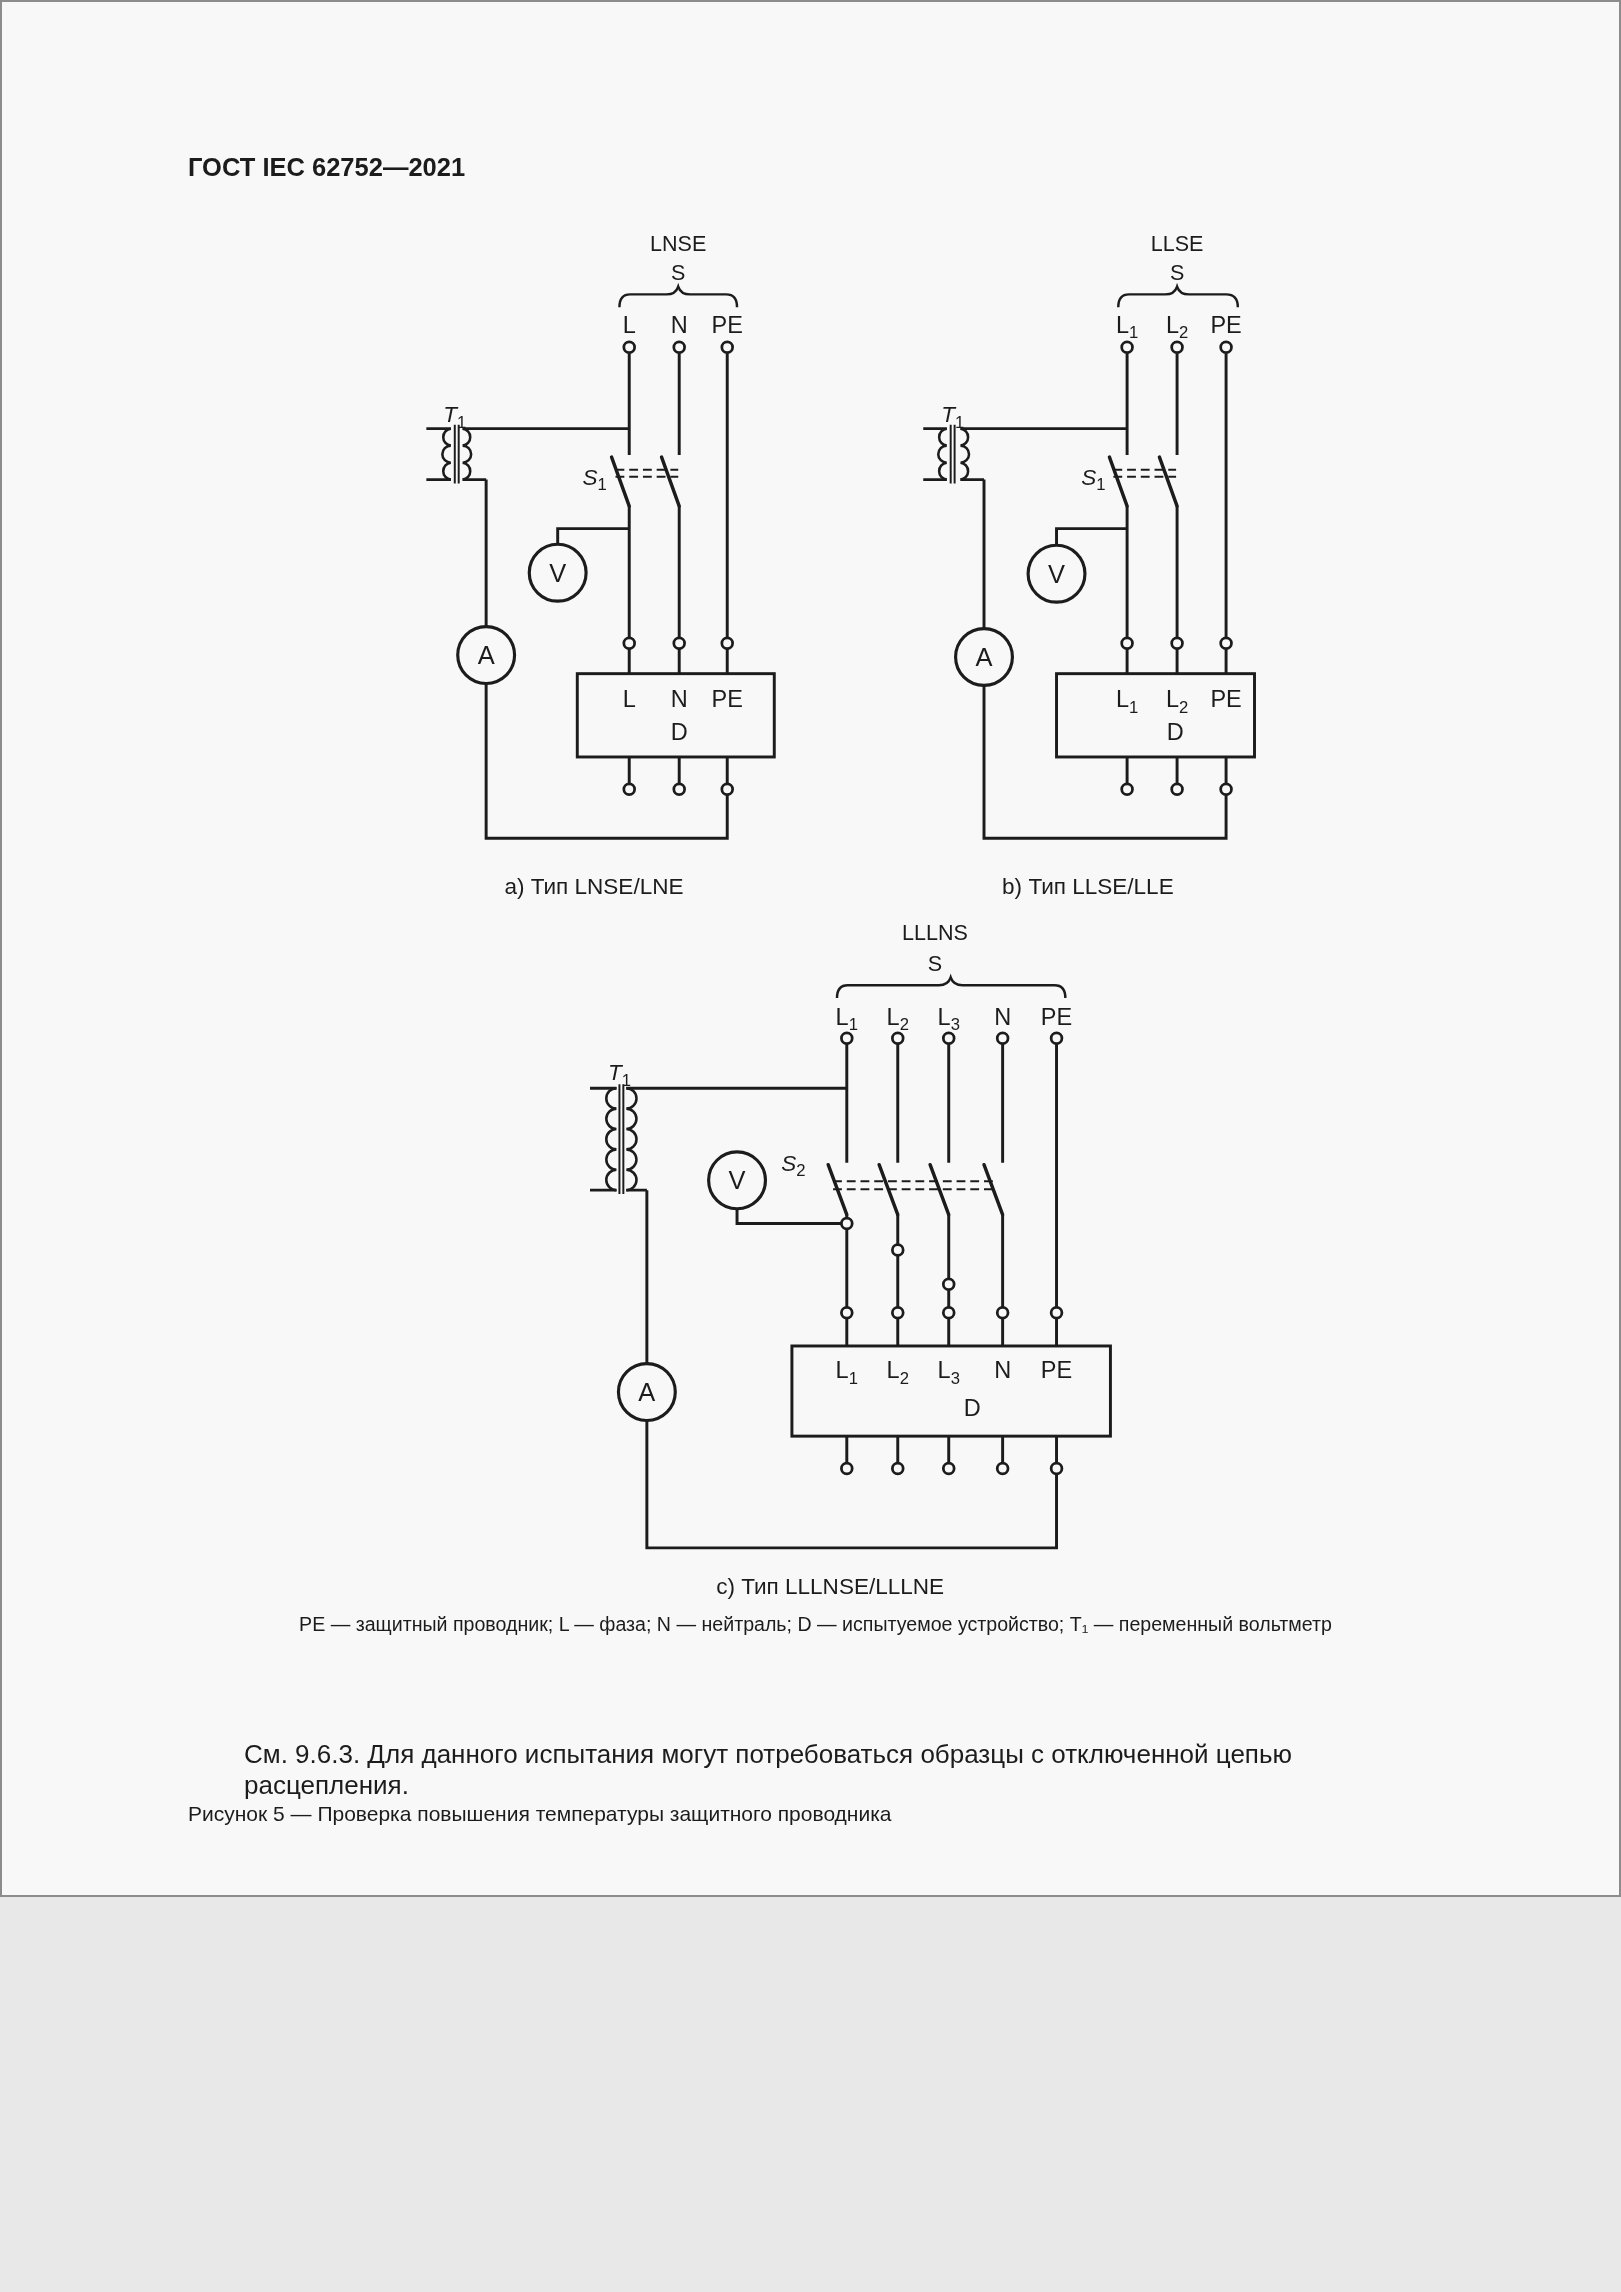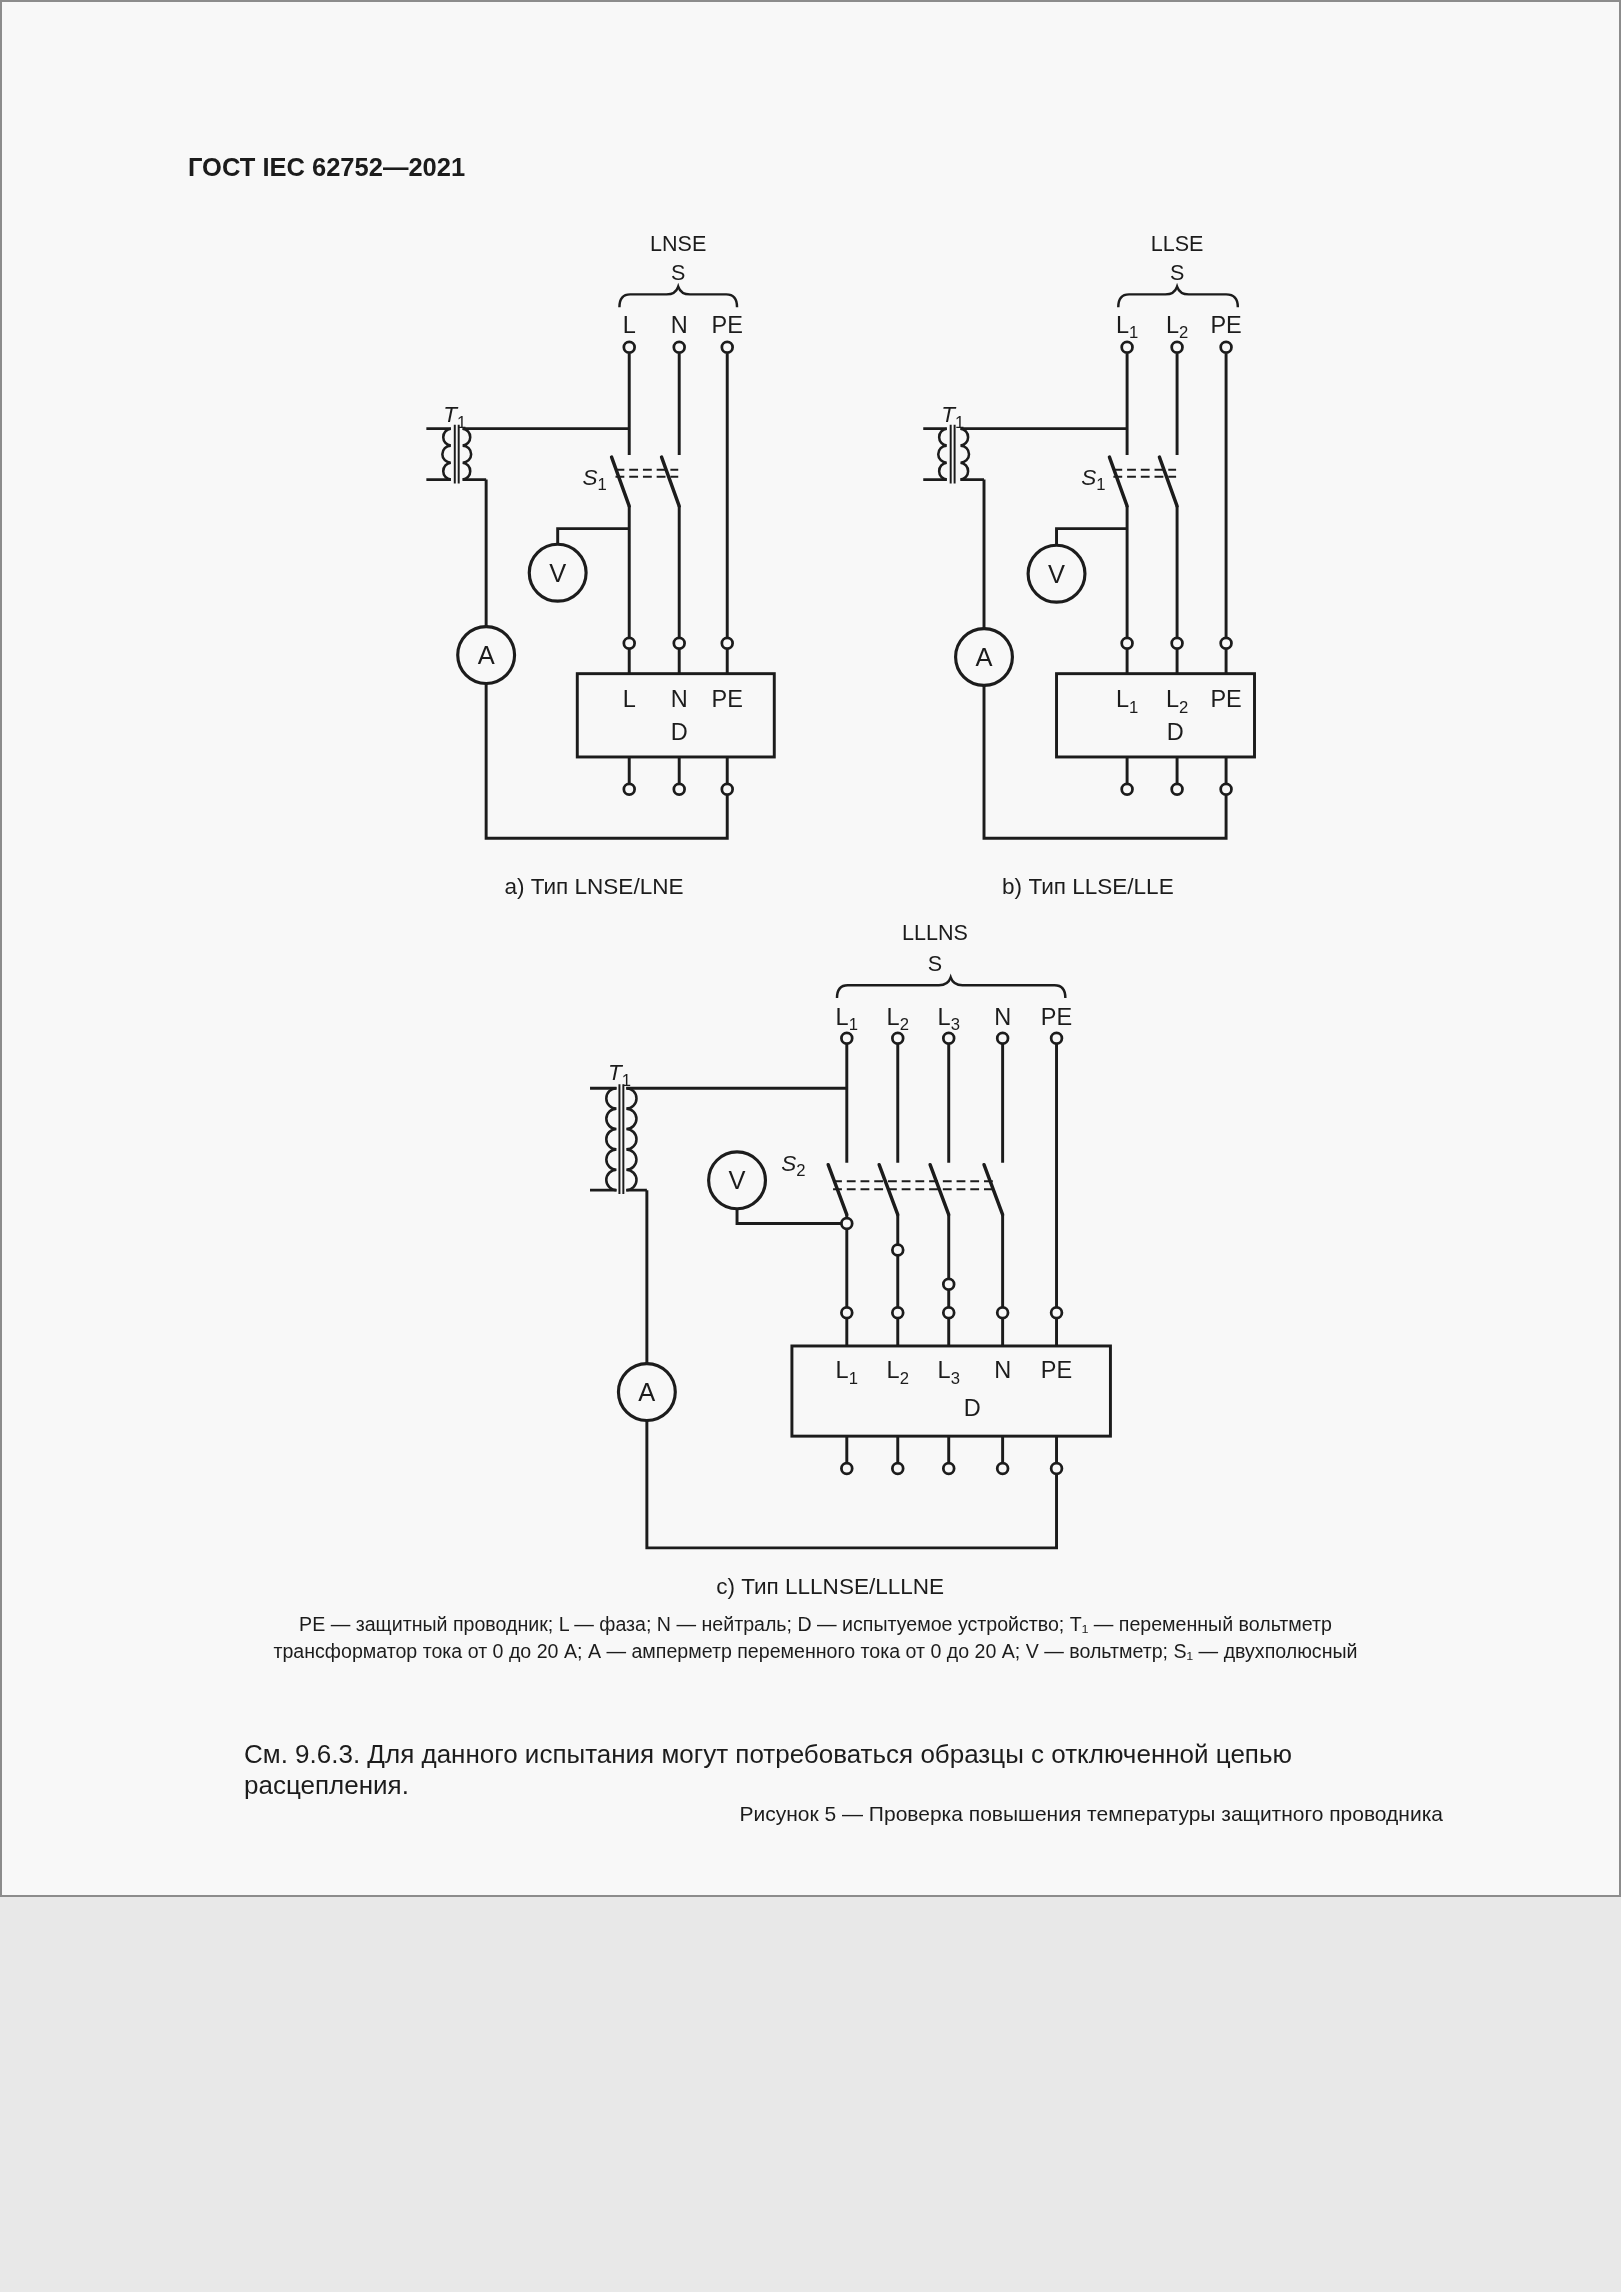--- a/index.html
+++ b/index.html
@@ -42,21 +42,21 @@
   .legend{
     position:absolute;left:203px;top:1609px;width:1221px;
     font-size:19.6px;line-height:27.4px;text-align:center;
   }
   .note{
     position:absolute;left:242px;top:1737px;width:1176px;
     font-size:26px;text-align:left;
   }
   .figcap{
     position:absolute;left:186px;top:1800px;width:1255px;
-    font-size:21px;text-align:right;
+    font-size:21px;text-align:left;
   }
   .pagenum{
     position:absolute;left:181px;top:2039px;
     font-size:14px;
   }
 </style>
 </head>
 <body>
 
 <div id="page">
@@ -254,21 +254,20 @@
           <circle class="node" cx="1021" cy="1496" r="5.5"></circle>
           <circle class="node" cx="1076" cy="1496" r="5.5"></circle>
       </g>
 
       <text class="cap" text-anchor="middle" x="845" y="1624">c) Тип LLLNSE/LLLNE</text>
     </g>
   </svg>
 
   <div class="legend">
     <div>PE — защитный проводник; L — фаза; N — нейтраль; D — испытуемое устройство; T₁ — переменный вольтметр</div>
-    <div>трансформатор тока от 0 до 20 А; А — амперметр переменного тока от 0 до 20 А; V — вольтметр; S₁ — двухполюсный</div>
   </div>
 
   <div class="note">См. 9.6.3. Для данного испытания могут потребоваться образцы с отключенной цепью расцепления.</div>
 
   <div class="figcap">Рисунок 5 — Проверка повышения температуры защитного проводника</div>
 
   <div class="pagenum">80</div>
 
 </div>
 

